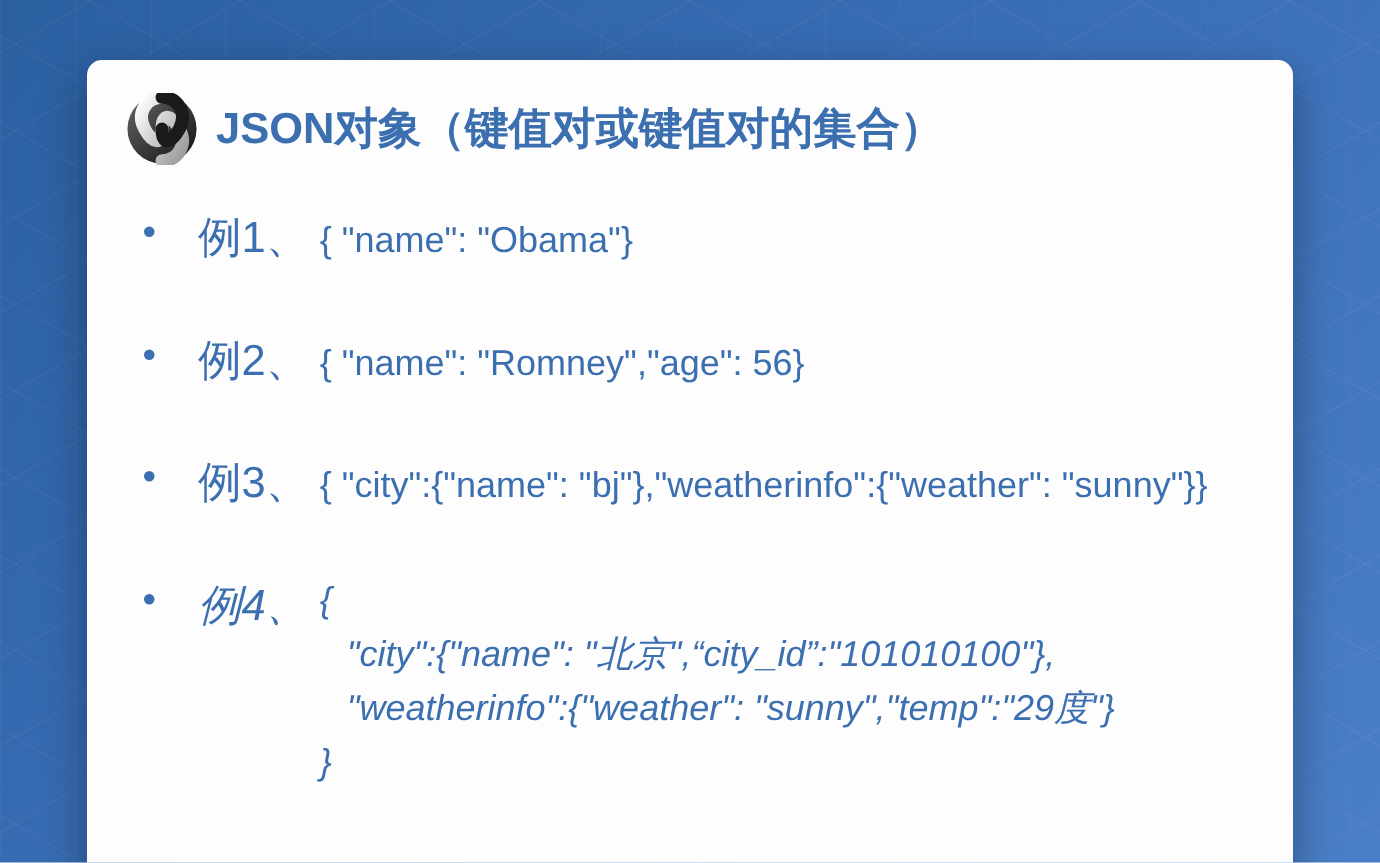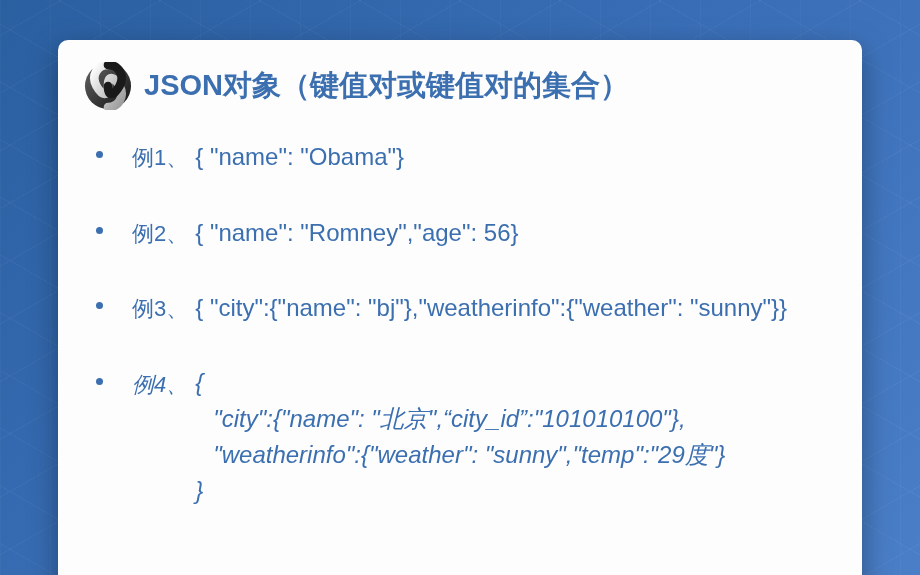--- a/index.html
+++ b/index.html
@@ -68,21 +68,21 @@
     .bullet {
       position: absolute;
       left: 4px;
       top: 13px;
       width: 7px;
       height: 7px;
       background: #3b6fb0;
       border-radius: 50%;
     }
     .ex-label {
-      font-size: 22px;
+      font-size: 29px;
       text-align: center;
     }
     .ex-code {
       font-size: 24px;
     }
     .multiline {
       display: inline-block;
       vertical-align: top;
     }
     .multiline .brace-top { display: block; }

